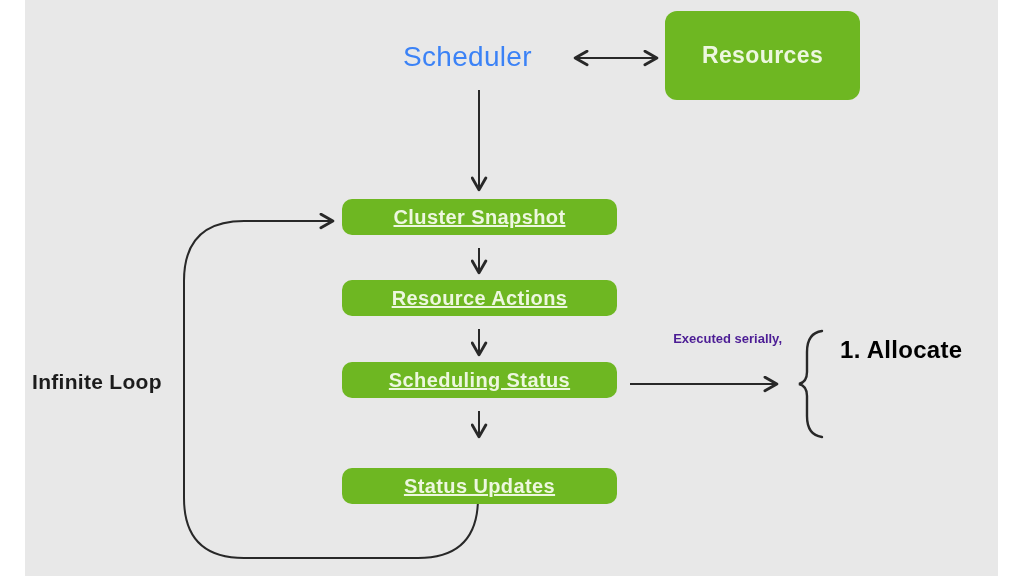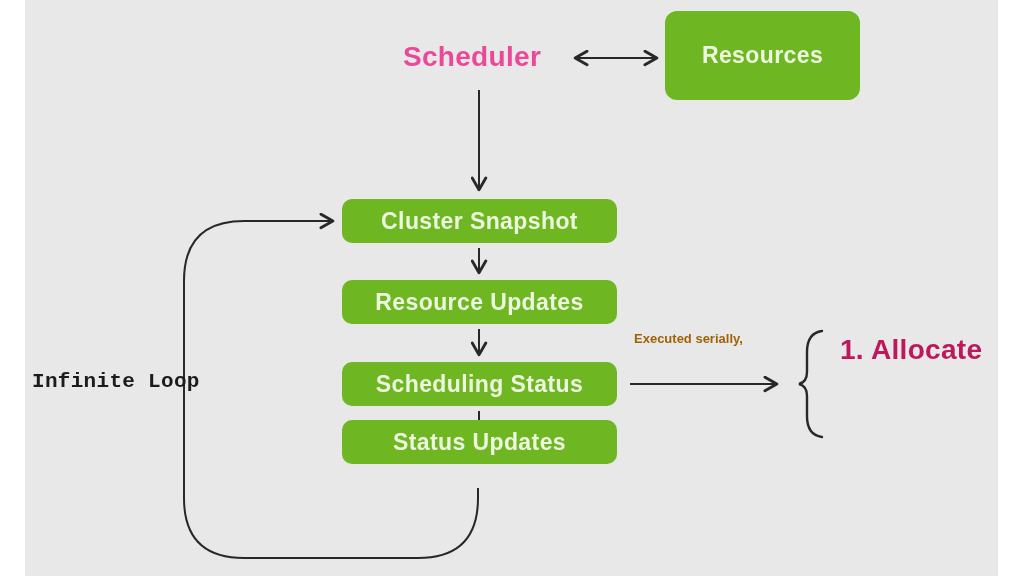--- a/index.html
+++ b/index.html
@@ -36,62 +36,62 @@
   }
   .node.resources {
     left: 665px; top: 11px;
     width: 195px; height: 89px;
     font-size: 23px;
     line-height: 29px;
     border-radius: 12px;
   }
   .node.step {
     left: 342px;
-    width: 275px; height: 44px;
-    font-size: 23px;
+    width: 275px; height: 36px;
+    font-size: 20px;
+    text-decoration: underline;
   }
   .step-0 { top: 199px; }
   .step-1 { top: 280px; }
   .step-2 { top: 362px; }
-  .step-3 { top: 420px; }
+  .step-3 { top: 468px; }
   .scheduler-title {
     position: absolute;
     left: 403px; top: 41px;
     width: 152px;
     font-size: 28px;
-    font-weight: 700;
-    color: #ec4899;
+    font-weight: 400;
+    color: #3b82f6;
     letter-spacing: 0.3px;
   }
   .loop-label {
     position: absolute;
     left: 32px; top: 370px;
     font-size: 21px;
     font-weight: 700;
     color: #1c1c1c;
     letter-spacing: 0.3px;
-    font-family: Liberation Mono, monospace;
   }
   .serial-note {
     position: absolute;
     left: 634px; top: 330px;
     width: 148px;
-    text-align: left;
+    text-align: right;
     font-size: 13px;
     font-weight: 700;
     line-height: 17px;
-    color: #a16207;
+    color: #4c1d95;
   }
   .actions-list {
     position: absolute;
     left: 840px; top: 337px;
-    font-size: 28px;
+    font-size: 24px;
     font-weight: 700;
     line-height: 25px;
-    color: #be185d;
+    color: #000000;
     letter-spacing: 0.3px;
   }
 </style>
 </head>
 <body>
 
 <div class="canvas"></div>
 
 <svg class="overlay" viewBox="0 0 1024 576" xmlns="http://www.w3.org/2000/svg">
   <defs>
@@ -120,21 +120,21 @@
 <div class="scheduler-title">Scheduler</div>
 
 <div class="node resources">
   <span>Resources</span>
 </div>
 
 <div class="node step step-0">
   <span>Cluster Snapshot</span>
 </div>
 <div class="node step step-1">
-  <span>Resource Updates</span>
+  <span>Resource Actions</span>
 </div>
 <div class="node step step-2">
   <span>Scheduling Status</span>
 </div>
 <div class="node step step-3">
   <span>Status Updates</span>
 </div>
 
 <div class="loop-label">Infinite Loop</div>
 

